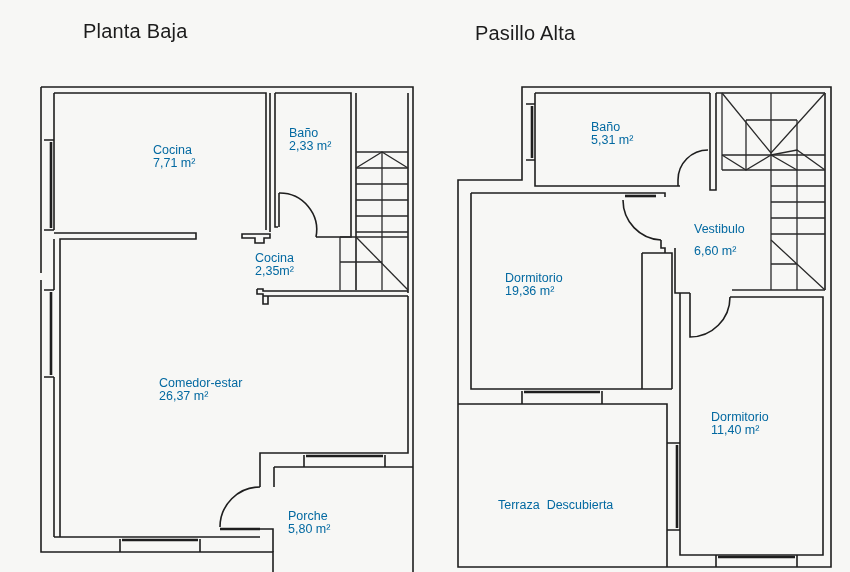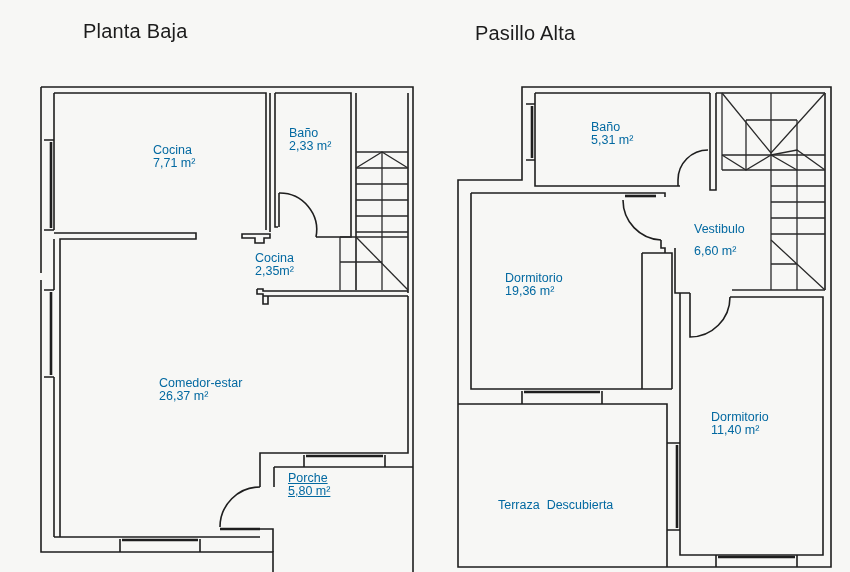--- a/index.html
+++ b/index.html
@@ -159,21 +159,21 @@
   <span>2,33 m²</span>
 </div>
 <div class="room-label" style="left:255px; top:252px;">
   <span>Cocina</span>
   <span>2,35m²</span>
 </div>
 <div class="room-label" style="left:159px; top:377px;">
   <span>Comedor-estar</span>
   <span>26,37 m²</span>
 </div>
-<div class="room-label" style="left:288px; top:472px;text-decoration:underline;">
+<div class="room-label" style="left:288px; top:510px;">
   <span>Porche</span>
   <span>5,80 m²</span>
 </div>
 
 <div class="room-label" style="left:591px; top:121px;">
   <span>Baño</span>
   <span>5,31 m²</span>
 </div>
 <div class="room-label" style="left:694px; top:218px; line-height:22px;">
   <span>Vestibulo</span>

